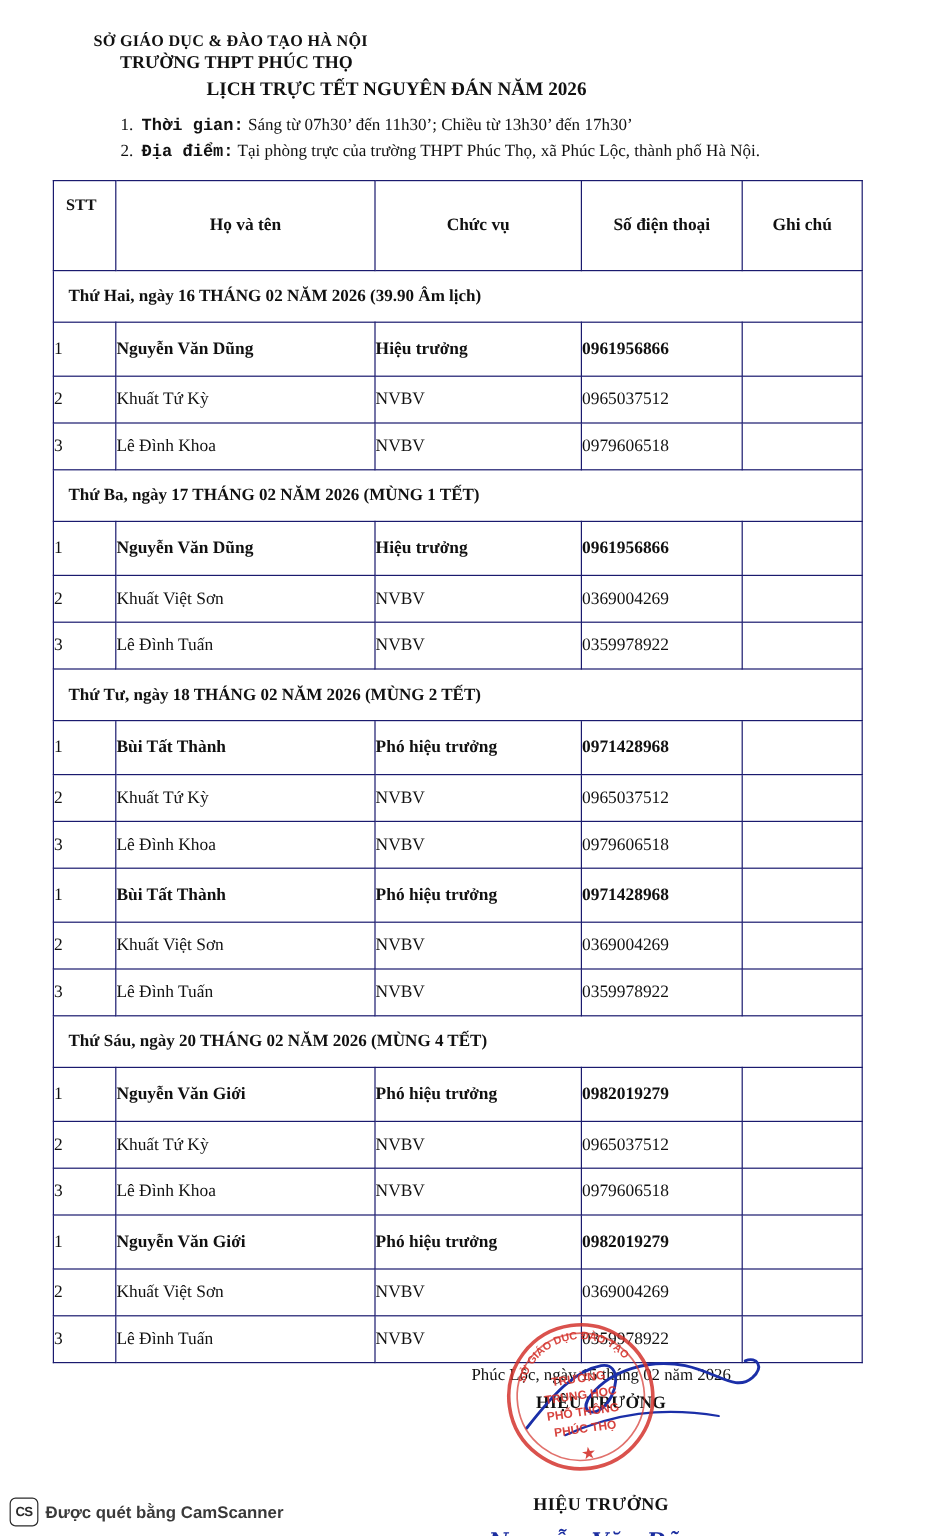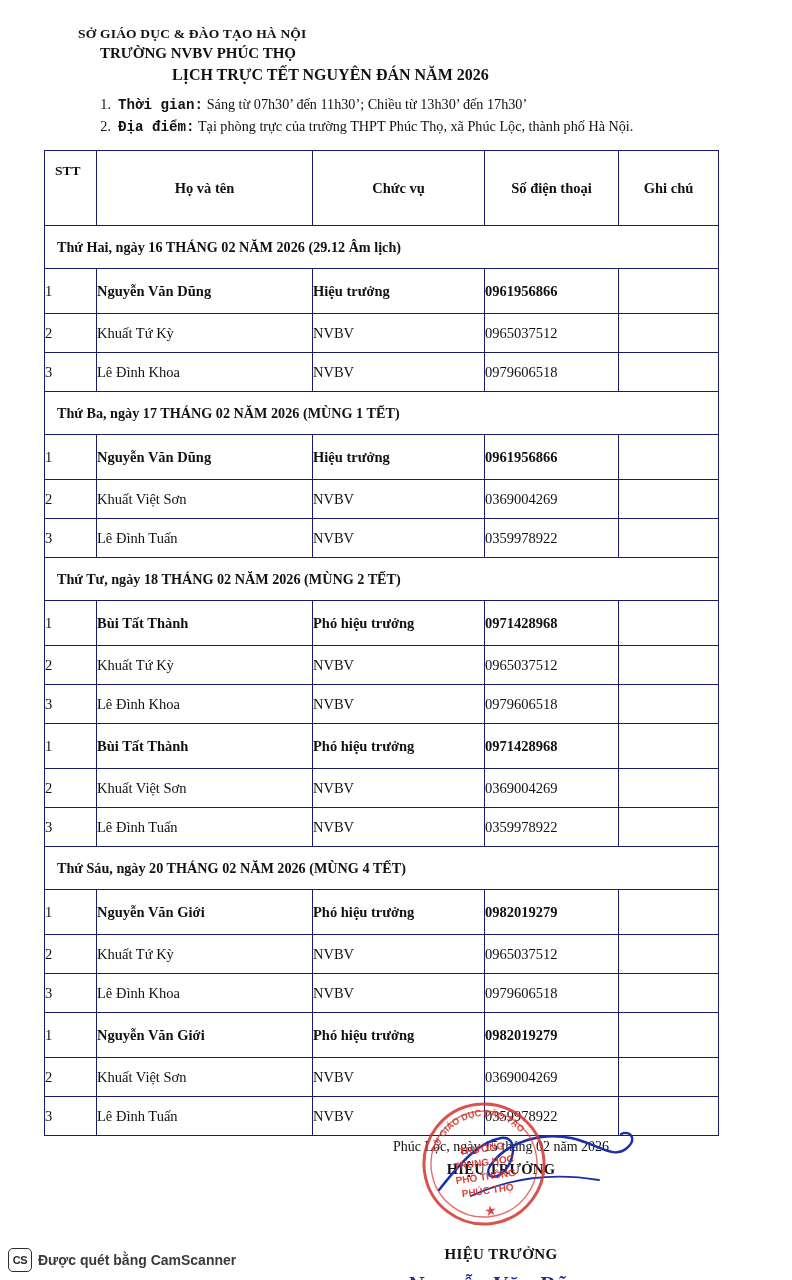--- a/index.html
+++ b/index.html
@@ -177,21 +177,21 @@
     font-weight: bold;
   }
 </style>
 </head>
 <body>
 
 <div class="page">
 
   <div class="hdr">
     <div class="hdr-line1">SỞ GIÁO DỤC &amp; ĐÀO TẠO HÀ NỘI</div>
-    <div class="hdr-line2">TRƯỜNG NVBV PHÚC THỌ</div>
+    <div class="hdr-line2">TRƯỜNG THPT PHÚC THỌ</div>
     <div class="hdr-title">LỊCH TRỰC TẾT NGUYÊN ĐÁN NĂM 2026</div>
   </div>
 
   <div class="notes">
     <div class="note-row">
       <span class="note-num">1.</span>
       <span class="note-text"><b>Thời gian:</b><span> Sáng từ 07h30’ đến 11h30’; Chiều từ 13h30’ đến 17h30’</span></span>
     </div>
     <div class="note-row">
       <span class="note-num">2.</span>
@@ -212,21 +212,21 @@
         <th class="stt-h">STT</th>
         <th>Họ và tên</th>
         <th>Chức vụ</th>
         <th>Số điện thoại</th>
         <th>Ghi chú</th>
       </tr>
     </thead>
     <tbody>
 
       <tr class="day-row">
-        <td colspan="5">Thứ Hai, ngày 16 THÁNG 02 NĂM 2026  (29.12 Âm lịch)</td>
+        <td colspan="5">Thứ Hai, ngày 16 THÁNG 02 NĂM 2026  (39.90 Âm lịch)</td>
       </tr>
       <tr class="person-row lead">
         <td class="stt">1</td>
         <td class="name">Nguyễn Văn Dũng</td>
         <td class="role">Hiệu trưởng</td>
         <td class="phone">0961956866</td>
         <td class="note"></td>
       </tr>
       <tr class="person-row">
         <td class="stt">2</td>

